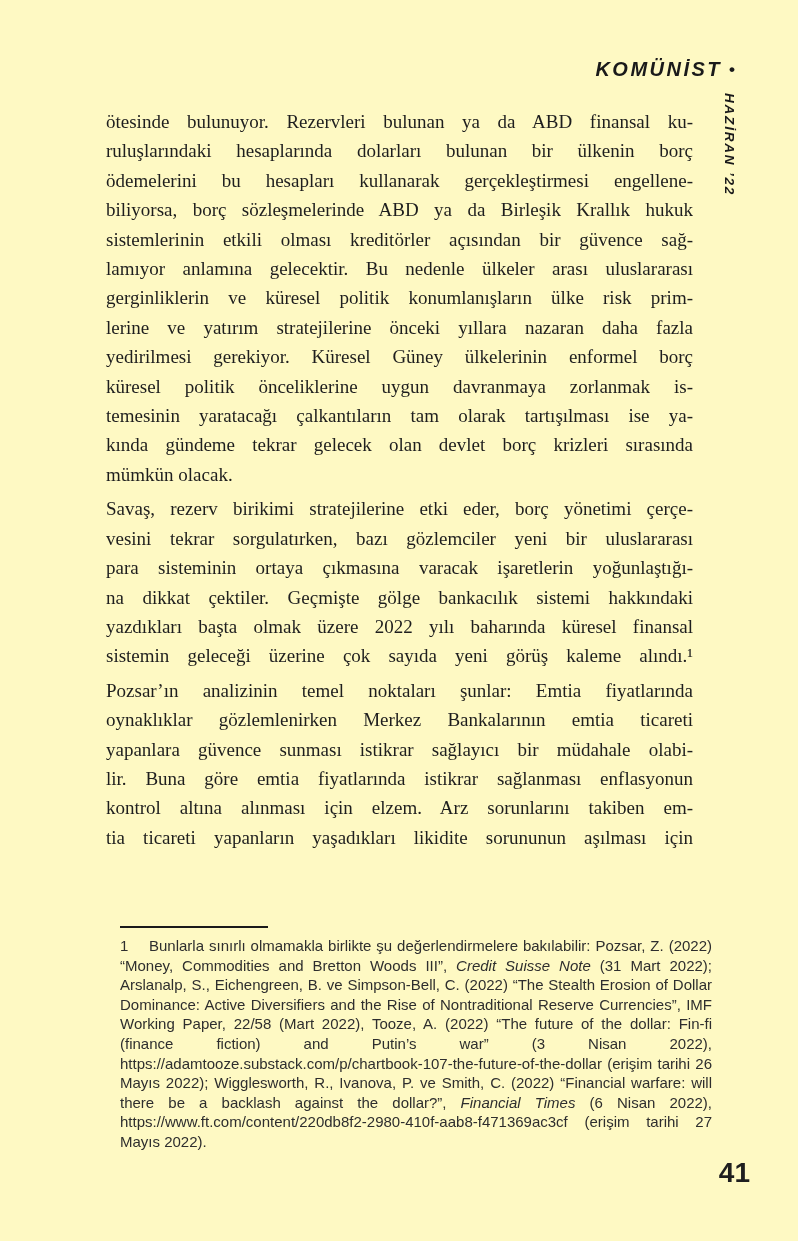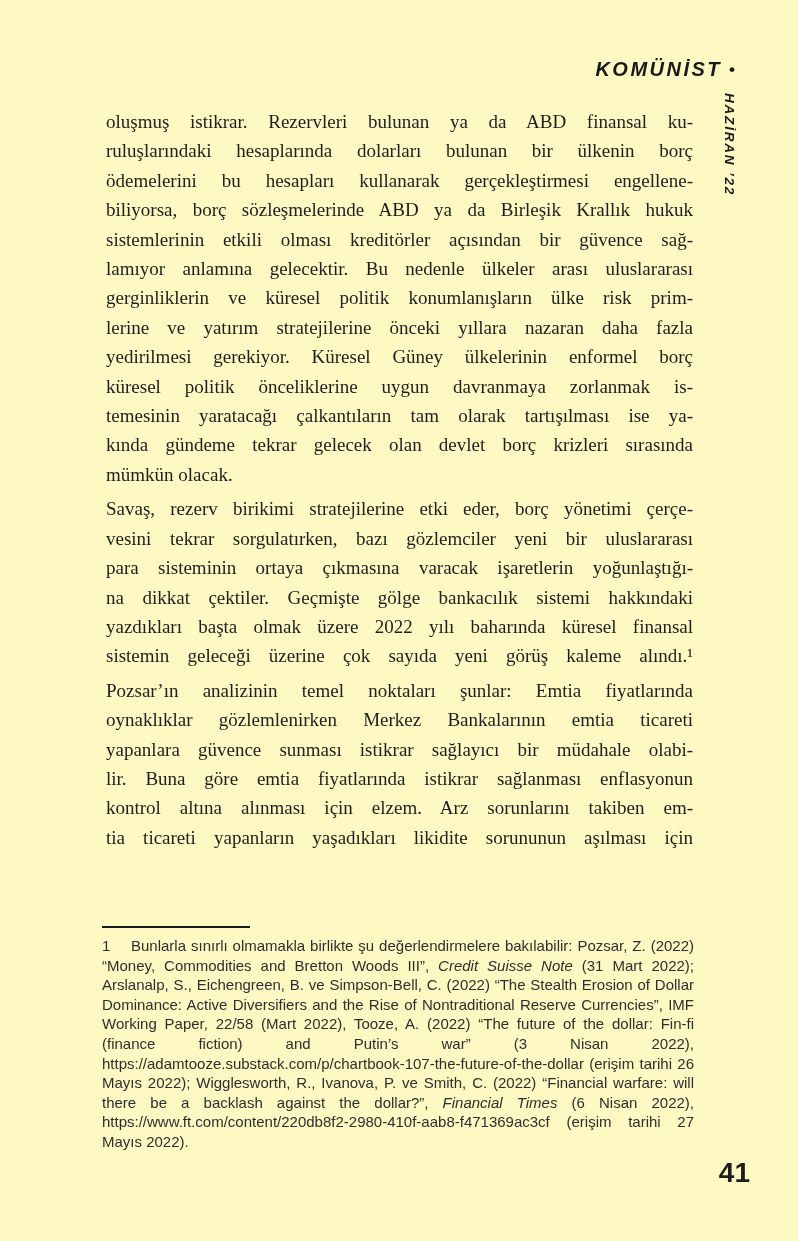--- a/index.html
+++ b/index.html
@@ -42,21 +42,21 @@
     color: #1e1e1e;
   }
   .para { margin: 0 0 5px 0; }
   .para .bl {
     font-size: 19px; line-height: 29.4px;
     text-align: justify; text-align-last: justify;
   }
   .para .bl.end { text-align-last: left; }
   
   .footnote {
-    position: absolute; left: 102px; top: 926px; width: 592px;
+    position: absolute; left: 120px; top: 926px; width: 592px;
     font-family: "Liberation Sans", sans-serif;
     color: #2e2e2e;
   }
   .fn-rule { width: 148px; height: 2px; background: #1a1a1a; }
   .fn-body {
     margin-top: 8px;
     font-size: 15px; line-height: 19.6px;
     text-align: justify;
   }
   .fn-marker { display: inline-block; width: 29px; }
@@ -74,21 +74,21 @@
 <div class="page">
 
   <div class="masthead">
     <span>KOMÜNİST</span><span class="bullet">•</span>
   </div>
 
   <div class="issue">HAZİRAN ’22</div>
 
   <div class="bodycol">
     <div class="para">
-        <div class="bl">oluşmuş istikrar. Rezervleri bulunan ya da ABD finansal ku-</div>
+        <div class="bl">ötesinde bulunuyor. Rezervleri bulunan ya da ABD finansal ku-</div>
         <div class="bl">ruluşlarındaki hesaplarında dolarları bulunan bir ülkenin borç</div>
         <div class="bl">ödemelerini bu hesapları kullanarak gerçekleştirmesi engellene-</div>
         <div class="bl">biliyorsa, borç sözleşmelerinde ABD ya da Birleşik Krallık hukuk</div>
         <div class="bl">sistemlerinin etkili olması kreditörler açısından bir güvence sağ-</div>
         <div class="bl">lamıyor anlamına gelecektir. Bu nedenle ülkeler arası uluslararası</div>
         <div class="bl">gerginliklerin ve küresel politik konumlanışların ülke risk prim-</div>
         <div class="bl">lerine ve yatırım stratejilerine önceki yıllara nazaran daha fazla</div>
         <div class="bl">yedirilmesi gerekiyor. Küresel Güney ülkelerinin enformel borç</div>
         <div class="bl">küresel politik önceliklerine uygun davranmaya zorlanmak is-</div>
         <div class="bl">temesinin yaratacağı çalkantıların tam olarak tartışılması ise ya-</div>

